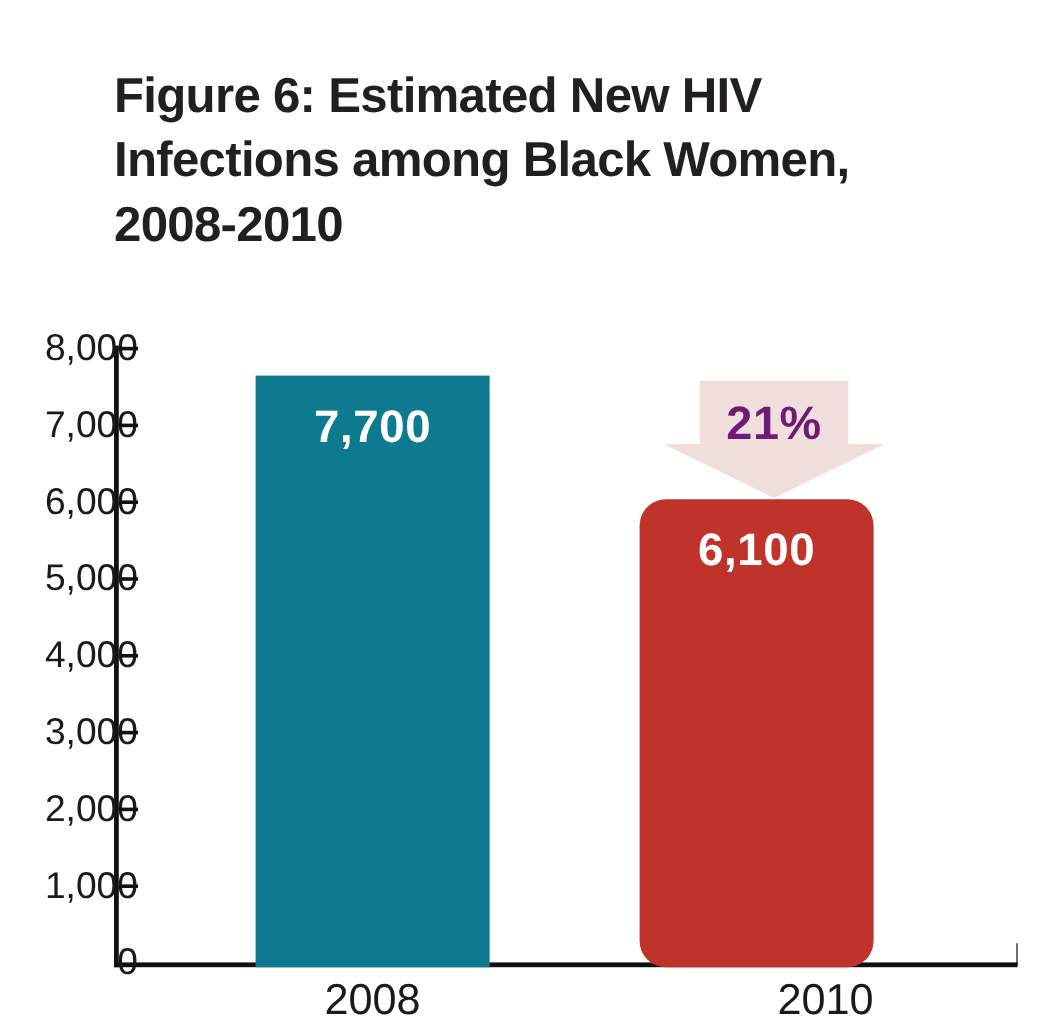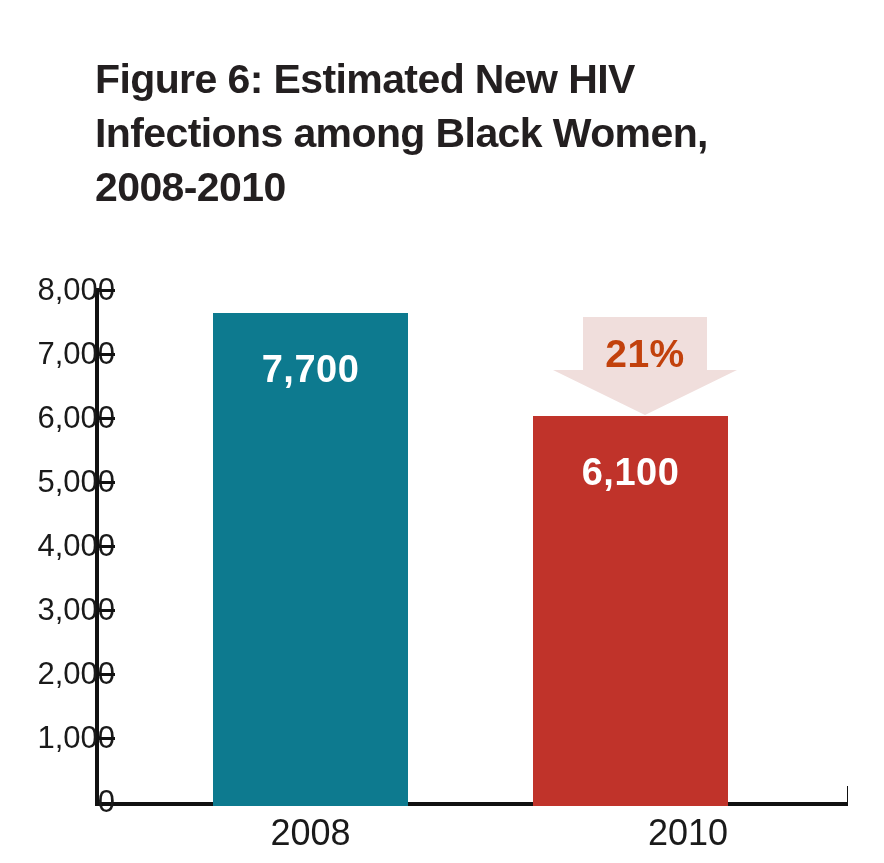--- a/index.html
+++ b/index.html
@@ -114,24 +114,25 @@
   }
   #bar-2008 {
     left: 213px;
     width: 195px;
     background: #0d7a8f;
   }
   #bar-2010 {
     left: 533px;
     width: 195px;
     background: #c0332a;
+    border-radius: 22px;
   }
   #bar-2008 .bar-value,
   #bar-2010 .bar-value {
-    top: 35px;
+    top: 22px;
   }
 
   .x-tick-label {
     position: absolute;
     top: 812px;
     text-align: center;
     font-family: "Liberation Sans", sans-serif;
     font-size: 36px;
     color: #1a1a1a;
   }
@@ -231,19 +232,19 @@
 
     <div class="bar" id="bar-2010" style="height: 390.4px; background: rgb(192, 51, 42);">
       <span class="bar-value">6,100</span>
     </div>
 
     <div id="annotation-arrow">
       <svg viewBox="0 0 184 98" xmlns="http://www.w3.org/2000/svg" aria-hidden="true">
         <polygon points="30,0 154,0 154,53 184,53 92,98 0,53 30,53" fill="#f0dedc"></polygon>
       </svg>
     </div>
-    <div id="annotation-percent" style="color: #c2410c;">21%</div>
+    <div id="annotation-percent" style="color: #701a75;">21%</div>
 
     <div class="x-tick-label" id="x-label-2008">2008</div>
     <div class="x-tick-label" id="x-label-2010">2010</div>
 
   </div>
 </div>
 
 </body></html>

